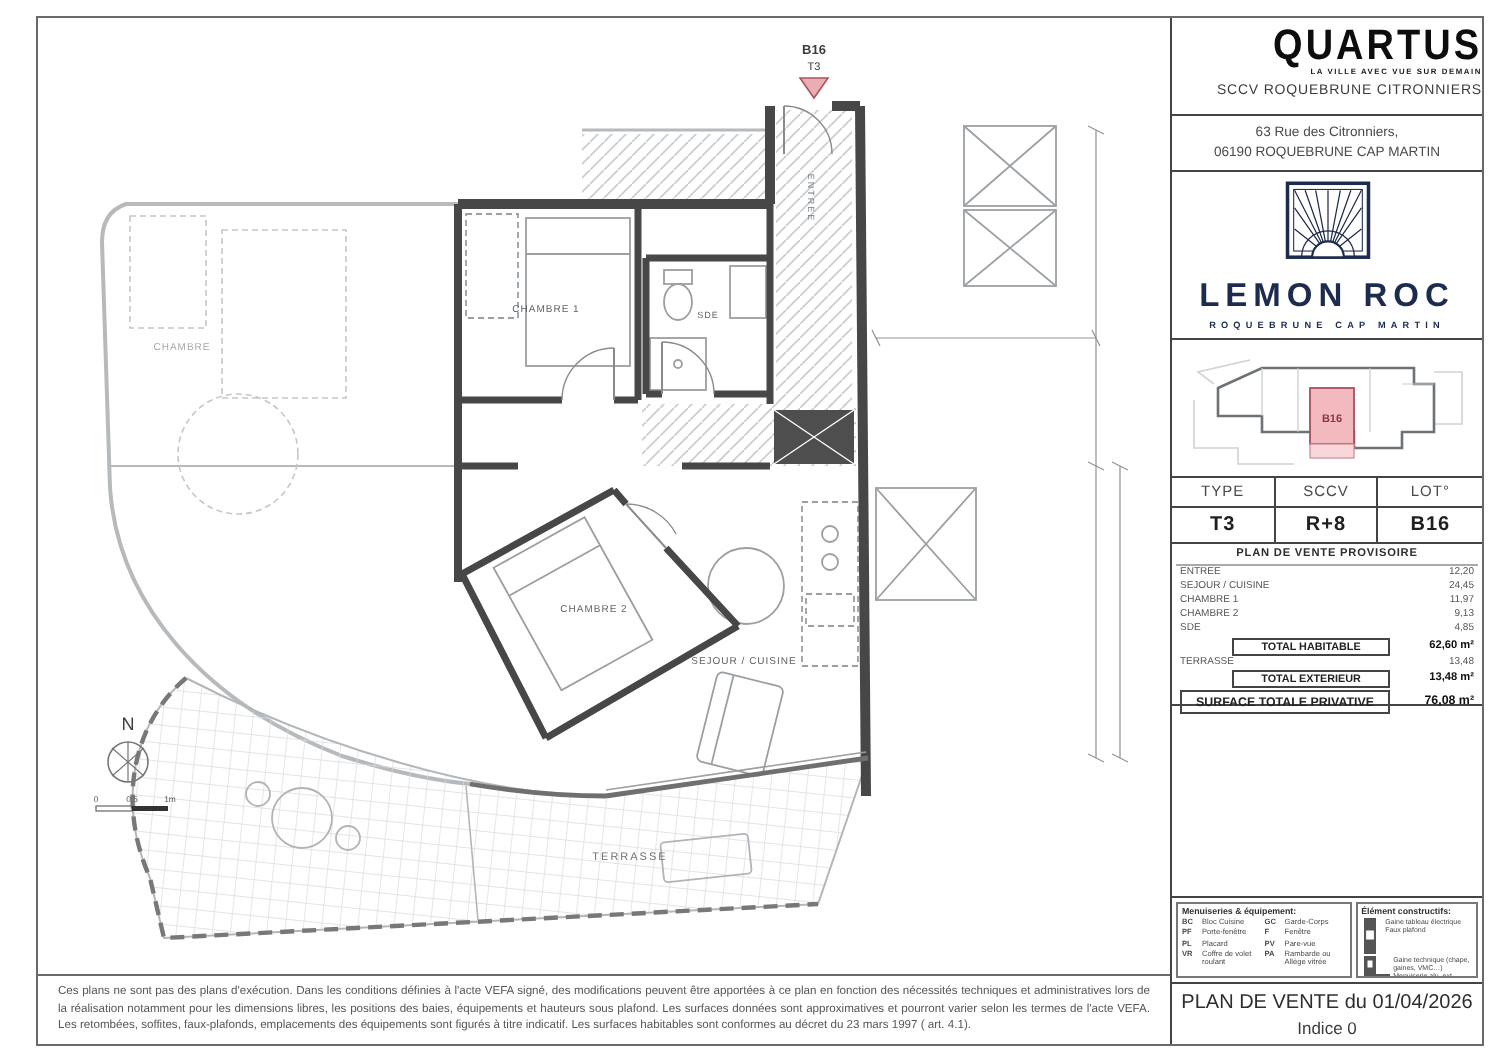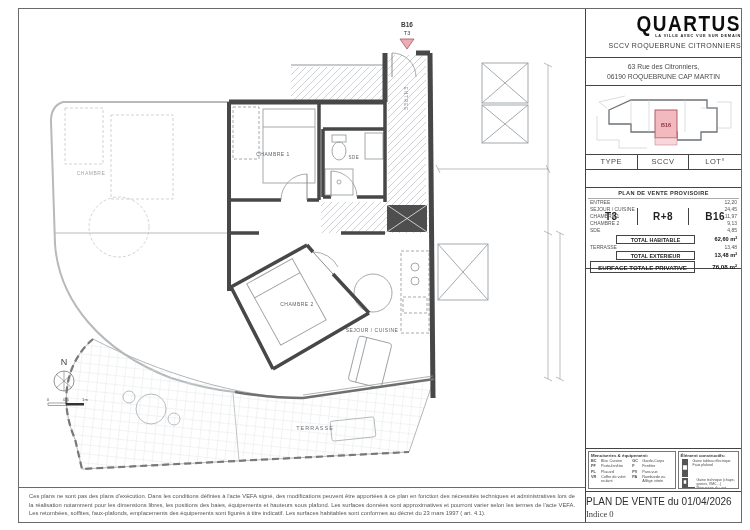--- a/index.html
+++ b/index.html
@@ -18,21 +18,21 @@
   .sec{border-bottom:1px solid #444;box-sizing:border-box;flex:none;}
   .sec-quartus{height:49px;text-align:right;padding-top:5px;}
   .q-name{font-size:19px;font-weight:800;letter-spacing:1.5px;color:#0d0d0d;transform:scaleY(1.12);line-height:20px;}
   .q-tag{font-size:3.9px;font-weight:700;letter-spacing:.8px;color:#1a1a1a;margin-top:-1px;}
   .q-sccv{font-size:7px;color:#3c3c3c;letter-spacing:.4px;margin-top:4px;}
   .sec-address{height:28px;text-align:center;font-size:6.8px;color:#4a4a4a;padding-top:4px;line-height:1.5;}
   .sec-lemon{height:84px;text-align:center;padding-top:3px;}
   .lr-name{font-size:16.5px;font-weight:700;letter-spacing:3px;color:#1d2b4f;margin-top:1px;}
   .lr-sub{font-size:4.6px;font-weight:700;letter-spacing:2.6px;color:#1d2b4f;margin-top:2px;}
   .sec-keyplan{height:69px;display:flex;align-items:center;justify-content:center;}
-  .sec-unittable{height:33px;display:grid;grid-template-rows:15px 17px;gap:38px;}
+  .sec-unittable{height:33px;display:grid;grid-template-rows:15px 17px;}
   .ut-row{display:grid;grid-template-columns:1fr 1fr 1fr;}
   .ut-row.hdr{border-bottom:1px solid #444;}
   .ut-cell{text-align:center;border-right:1px solid #444;line-height:14px;font-size:7.5px;color:#4a4a4a;letter-spacing:.5px;}
   .ut-row.val .ut-cell{line-height:17px;font-size:10px;font-weight:700;color:#1f1f1f;}
   .ut-cell:last-child{border-right:none;}
   .sec-surfaces{height:81px;display:flex;flex-direction:column;padding:0 2px;}
   .s-title{height:10px;line-height:10px;text-align:center;font-size:5.6px;font-weight:700;color:#2e2e2e;letter-spacing:.4px;border-bottom:.5px solid #aaa;}
   .s-row{height:7px;line-height:7px;display:flex;justify-content:space-between;font-size:5px;color:#555;padding:0 2px;}
   .t-row{display:flex;align-items:stretch;height:9px;margin-top:.5px;}
   .t-box{flex:1;margin-left:28px;border:1px solid #444;text-align:center;font-size:5.4px;font-weight:700;line-height:8px;color:#222;}
@@ -43,23 +43,23 @@
   .sec-spacer{flex:1;border-bottom:none;}
   .sec-legends{height:44px;border-top:1px solid #444;display:flex;padding:2px;gap:2px;}
   .lg-box{border:1px solid #777;box-sizing:border-box;padding:1px 2px;overflow:hidden;}
   .lg-menu{width:58%;}
   .lg-elem{flex:1;}
   .lg-title{font-size:4.4px;font-weight:700;color:#333;margin-bottom:1px;}
   .lg-grid{display:grid;grid-template-columns:9px 1fr 9px 1fr;column-gap:1px;row-gap:1px;font-size:3.8px;line-height:1.15;color:#4a4a4a;}
   .lg-abbr{font-weight:700;}
   .el-row{display:flex;gap:2px;margin-top:1px;align-items:flex-start;font-size:3.5px;color:#4a4a4a;line-height:1.15;}
   .el-row svg{flex:none;}
-  .sec-footer{height:30px;border-bottom:none;text-align:left;padding-top:4px;}
+  .sec-footer{height:30px;border-bottom:none;text-align:center;padding-top:4px;}
   .f-title{font-size:10px;color:#2e2e2e;}
-  .f-indice{font-size:8.5px;color:#3c3c3c;margin-top:2px;font-family:Liberation Serif, serif;}
+  .f-indice{font-size:8.5px;color:#3c3c3c;margin-top:2px;}
 </style>
 </head>
 <body>
 
 <div class="sheet">
 
   <div class="plan-area">
     <svg width="566" height="478" viewBox="18 8 566 478">
       <defs>
         <pattern id="hatch" width="7" height="7" patternUnits="userSpaceOnUse">
@@ -215,20 +215,34 @@
       <div class="q-name">QUARTUS</div>
       <div class="q-tag">LA VILLE AVEC VUE SUR DEMAIN</div>
       <div class="q-sccv">SCCV ROQUEBRUNE CITRONNIERS</div>
     </div>
 
     <div class="sec sec-address">
       <div>63 Rue des Citronniers,</div>
       <div>06190 ROQUEBRUNE CAP MARTIN</div>
     </div>
 
+    <div class="sec sec-lemon">
+      <svg width="54" height="44" viewBox="0 0 60 50">
+        <rect x="7" y="3" width="46" height="42" fill="none" stroke="#1d2b4f" stroke-width="2"></rect>
+        <rect x="10.5" y="6.5" width="39" height="35" fill="none" stroke="#1d2b4f" stroke-width="0.6"></rect>
+        <g stroke="#1d2b4f" stroke-width="0.7">
+          <path d="M30,44 L11,7 M30,44 L17,7 M30,44 L23,7 M30,44 L30,7 M30,44 L37,7 M30,44 L43,7 M30,44 L49,7"></path>
+          <path d="M30,44 L11,17 M30,44 L11,29 M30,44 L49,17 M30,44 L49,29"></path>
+        </g>
+        <path d="M21,45 A9,9 0 0 1 39,45 Z" fill="#ffffff" stroke="#1d2b4f" stroke-width="1.2"></path>
+        <path d="M15,45 A15,15 0 0 1 45,45" fill="none" stroke="#1d2b4f" stroke-width="0.7"></path>
+      </svg>
+      <div class="lr-name">LEMON ROC</div>
+      <div class="lr-sub">ROQUEBRUNE CAP MARTIN</div>
+    </div>
 
     <div class="sec sec-keyplan">
       <svg width="150" height="64" viewBox="0 0 150 64">
         <g stroke="#cfd3d6" stroke-width="0.8" fill="none">
           <path d="M8,28 L8,52 L30,52 L30,60 L58,60"></path>
           <path d="M128,14 L142,14 L142,40 L128,40"></path>
           <path d="M18,20 L10,14 L36,8"></path>
         </g>
         <path d="M20,22 L42,12 L118,12 L118,20 L128,20 L128,44 L112,44 L112,52 L88,52 L88,44 L42,44 L42,36 L20,36 Z" fill="#ffffff" stroke="#6d7276" stroke-width="1.3"></path>
         <path d="M42,12 L42,36 M60,12 L60,44 M96,12 L96,44 M112,20 L128,20" stroke="#c6cacd" stroke-width="0.6" fill="none"></path>

